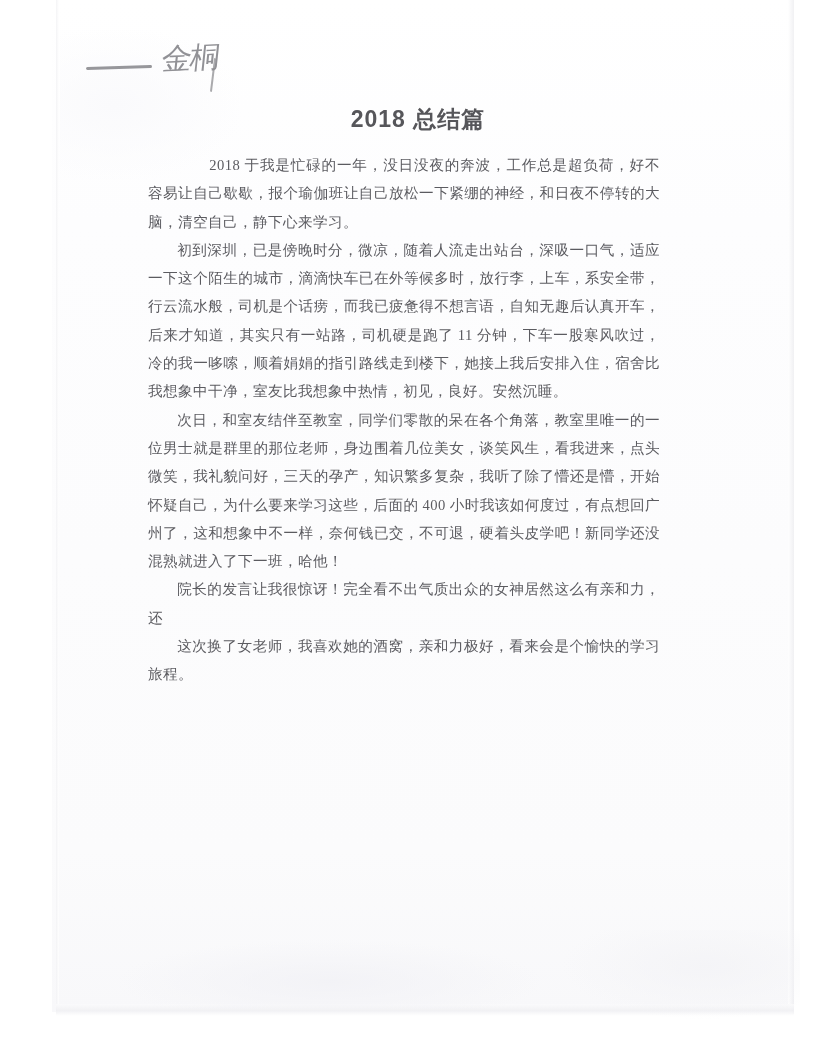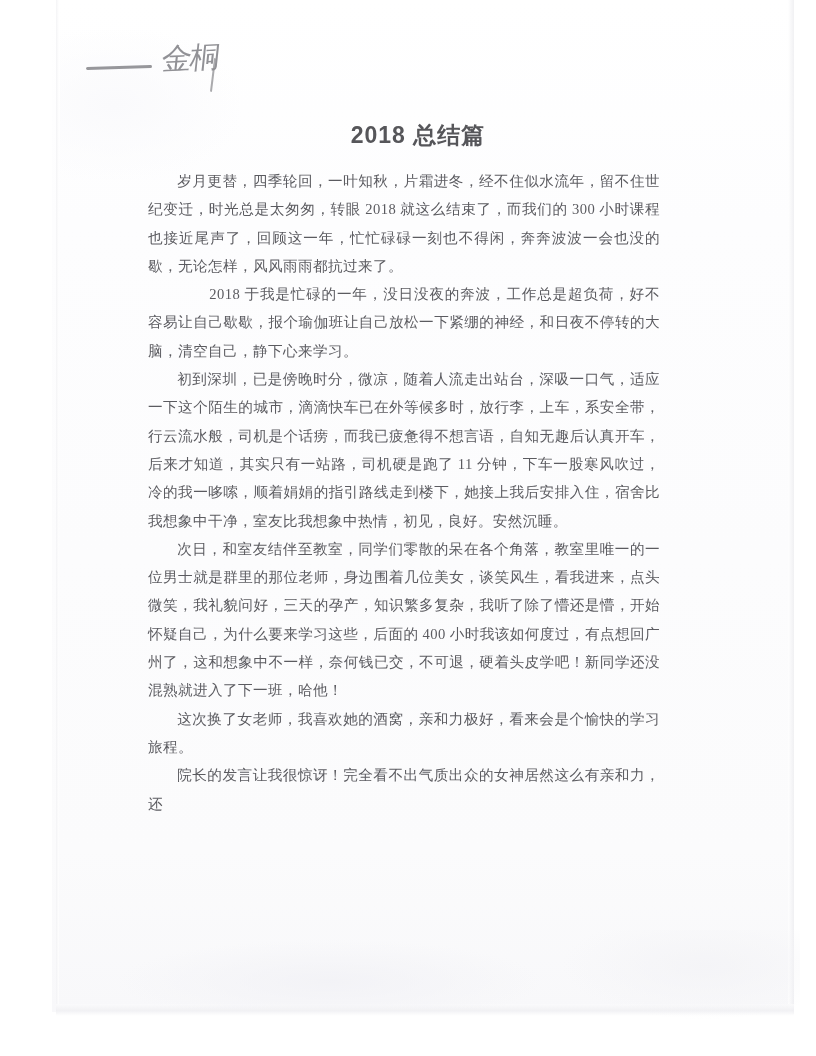--- a/index.html
+++ b/index.html
@@ -139,21 +139,21 @@
     color: #ececed;
     letter-spacing: 2px;
     white-space: nowrap;
     user-select: none;
   }
 
   
   .doc {
     position: absolute;
     left: 148px;
-    top: 120px;
+    top: 104px;
     width: 512px;
   }
 
   .doc-title {
     text-align: center;
     font-family: "Liberation Sans", "DejaVu Sans", sans-serif;
     font-size: 23px;
     font-weight: 600;
     color: #56565a;
     letter-spacing: 1px;
@@ -196,21 +196,20 @@
     <div class="hw-name">金桐</div>
     <div class="hw-tail"></div>
   </div>
 
   <div class="ghost-line">          </div>
 
   <div class="doc">
 
     <h1 class="doc-title">2018 总结篇</h1>
 
-    <p class="para">岁月更替，四季轮回，一叶知秋，片霜进冬，经不住似水流年，留不住世纪变迁，时光总是太匆匆，转眼 2018 就这么结束了，而我们的 300 小时课程也接近尾声了，回顾这一年，忙忙碌碌一刻也不得闲，奔奔波波一会也没的歇，无论怎样，风风雨雨都抗过来了。</p>
     <p class="para deep-indent">2018 于我是忙碌的一年，没日没夜的奔波，工作总是超负荷，好不容易让自己歇歇，报个瑜伽班让自己放松一下紧绷的神经，和日夜不停转的大脑，清空自己，静下心来学习。</p>
     <p class="para">初到深圳，已是傍晚时分，微凉，随着人流走出站台，深吸一口气，适应一下这个陌生的城市，滴滴快车已在外等候多时，放行李，上车，系安全带，行云流水般，司机是个话痨，而我已疲惫得不想言语，自知无趣后认真开车，后来才知道，其实只有一站路，司机硬是跑了 11 分钟，下车一股寒风吹过，冷的我一哆嗦，顺着娟娟的指引路线走到楼下，她接上我后安排入住，宿舍比我想象中干净，室友比我想象中热情，初见，良好。安然沉睡。</p>
     <p class="para">次日，和室友结伴至教室，同学们零散的呆在各个角落，教室里唯一的一位男士就是群里的那位老师，身边围着几位美女，谈笑风生，看我进来，点头微笑，我礼貌问好，三天的孕产，知识繁多复杂，我听了除了懵还是懵，开始怀疑自己，为什么要来学习这些，后面的 400 小时我该如何度过，有点想回广州了，这和想象中不一样，奈何钱已交，不可退，硬着头皮学吧！新同学还没混熟就进入了下一班，哈他！</p>
+    <p class="para">院长的发言让我很惊讶！完全看不出气质出众的女神居然这么有亲和力，还</p>
     <p class="para">这次换了女老师，我喜欢她的酒窝，亲和力极好，看来会是个愉快的学习旅程。</p>
-    <p class="para">院长的发言让我很惊讶！完全看不出气质出众的女神居然这么有亲和力，还</p>
 
   </div>
 </div>
 
 </body></html>

